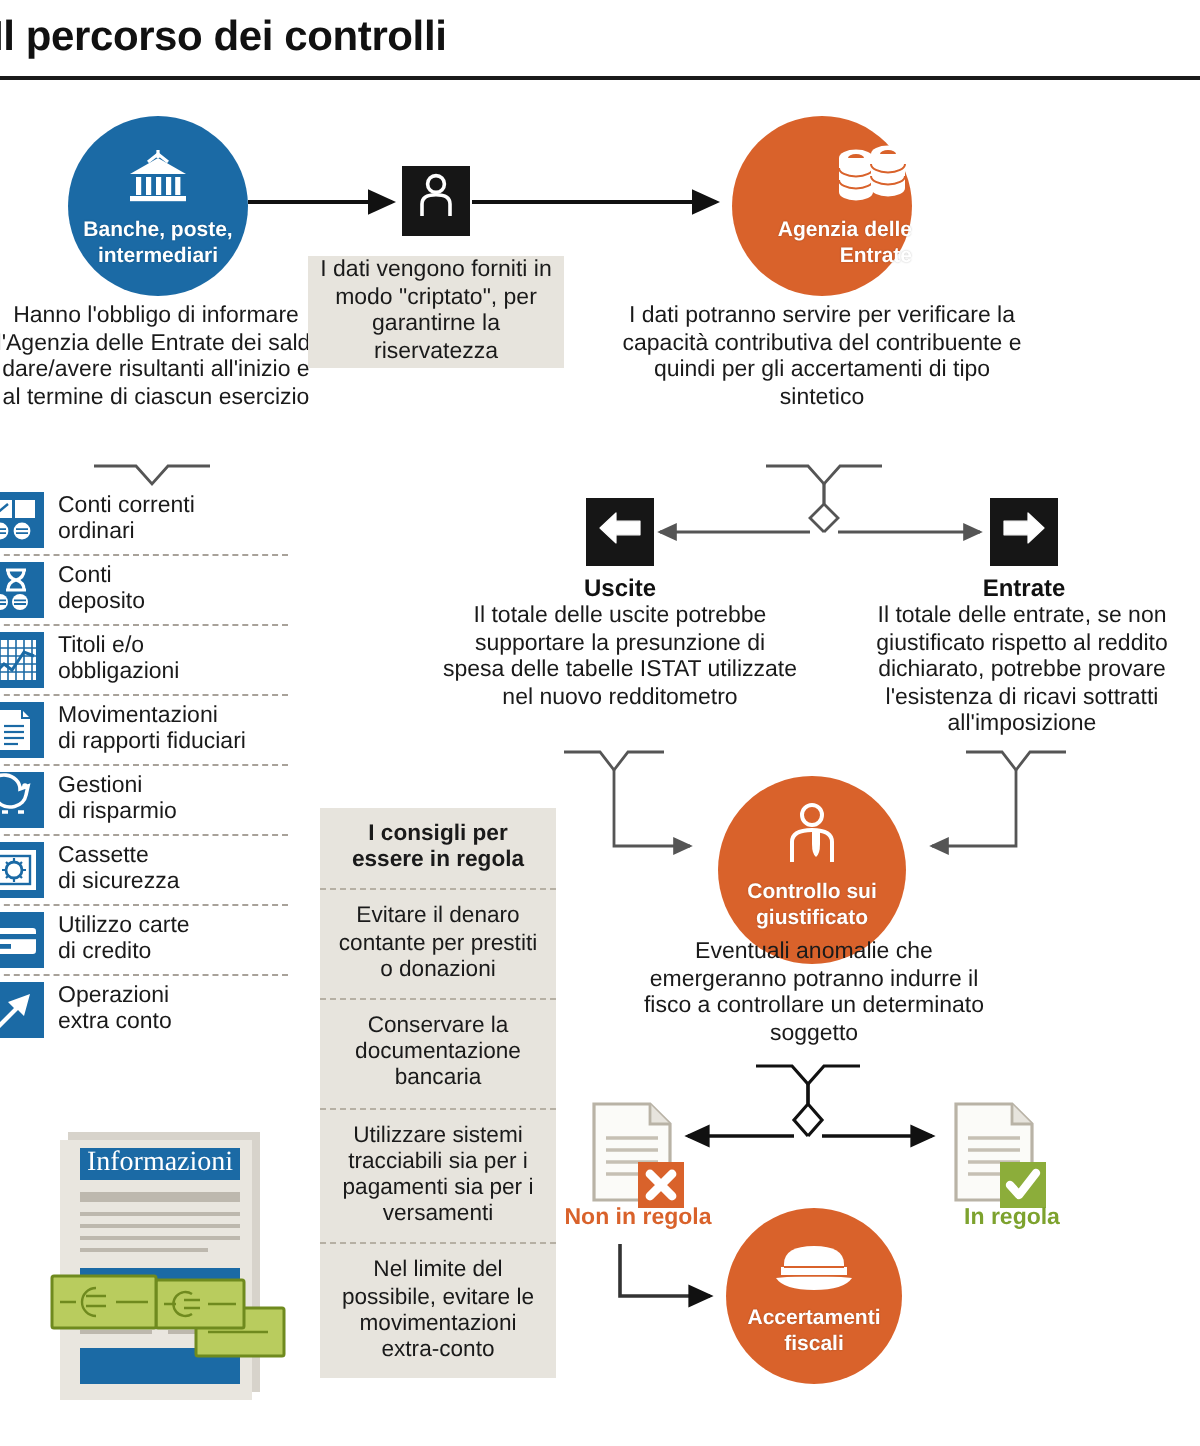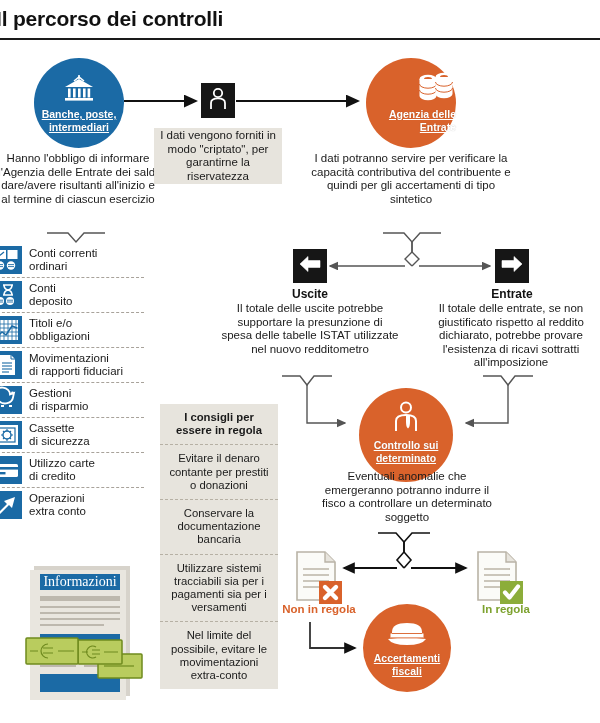--- a/index.html
+++ b/index.html
@@ -35,21 +35,20 @@
   
   .circle {
     position: absolute; border-radius: 50%;
     display: flex; flex-direction: column;
     align-items: center; justify-content: flex-start;
     color: #ffffff; text-align: center;
   }
   .circle .ctxt {
     font-size: 10.5px; font-weight: bold; line-height: 12.5px;
     text-shadow: 0 0 1px rgba(0,0,0,.25);
-    text-decoration: underline;
   }
   .circle .cicon { display:block; }
 
   
   .greybox {
     position: absolute; background: #e7e4dd;
     text-align: center; font-size: 11.5px; line-height: 13.5px; color: #1a1a1a;
     display: flex; align-items: center; justify-content: center;
   }
 
@@ -221,21 +220,21 @@
 
   <div class="circle" style="left:359px; top:388px; width:94px; height:94px; background:#d9622b; padding-top:13px;">
     <span class="cicon">
       <svg width="30" height="34" viewBox="0 0 30 34">
         <circle cx="15" cy="6.5" r="5" fill="none" stroke="#fff" stroke-width="2"></circle>
         <path d="M5 30 L5 20 Q5 14 15 14 Q25 14 25 20 L25 30" fill="none" stroke="#fff" stroke-width="2"></path>
         <path d="M15 14 L15 21 Q15 26 17 27.5 Q19 26 19 21 L19 14" fill="#fff"></path>
       </svg>
     </span>
     <span class="ctxt">Controllo sui</span>
-    <span class="ctxt">determinato</span>
+    <span class="ctxt">giustificato</span>
   </div>
   <div class="cap" style="left:318px; top:470px; width:178px;">Eventuali anomalie che emergeranno potranno indurre il fisco a controllare un determinato soggetto</div>
 
   <div class="docico" style="left:294px; top:550px; width:54px; height:56px;">
     <svg width="54" height="56" viewBox="0 0 54 56">
       <path d="M3 2 L31 2 L41 12 L41 50 L3 50 Z" fill="#fbfbf8" stroke="#b9b3a6" stroke-width="1.6"></path>
       <path d="M31 2 L31 12 L41 12" fill="#e7e4dd" stroke="#b9b3a6" stroke-width="1.4"></path>
       <g stroke="#c6c0b4" stroke-width="1.8">
         <line x1="9" y1="19" x2="35" y2="19"></line>
         <line x1="9" y1="25" x2="35" y2="25"></line>

